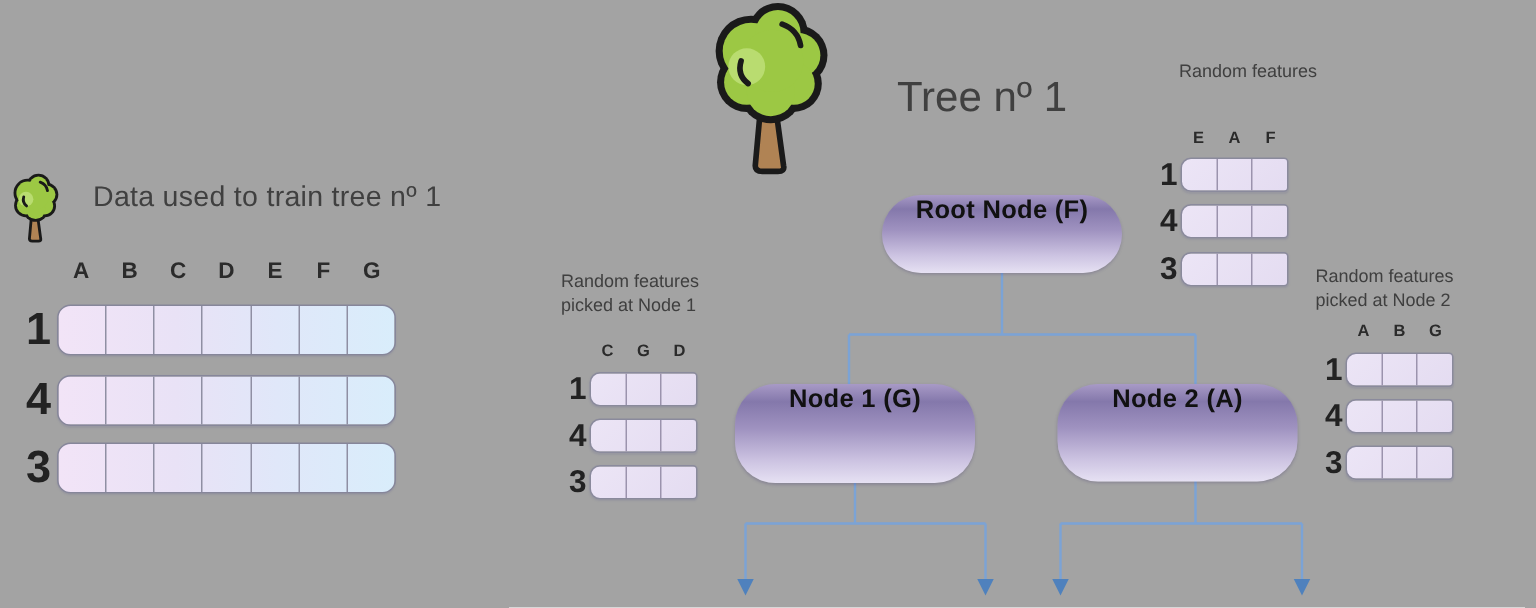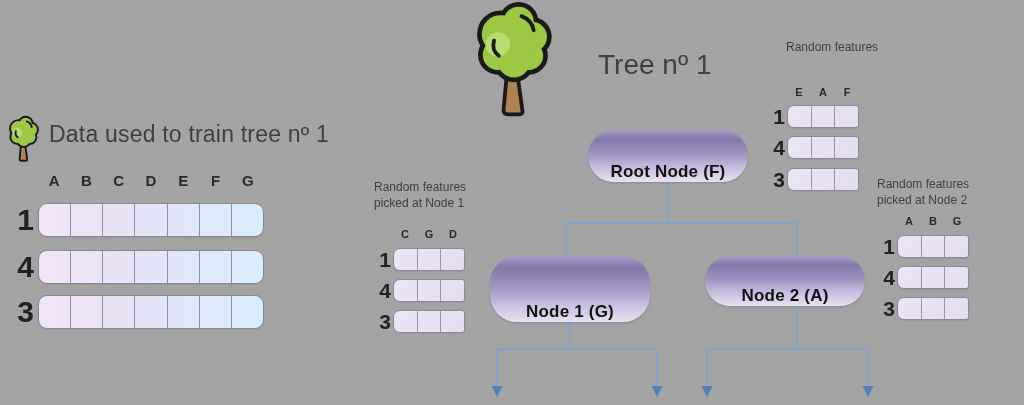--- a/index.html
+++ b/index.html
@@ -9,46 +9,46 @@
     --caption-text:#3f3f3f;
   }
   html,body{margin:0;padding:0;background:#ffffff;}
   body{font-family:"Liberation Sans", sans-serif;}
   .slide{
     position:relative;width:1024px;height:405px;background:#a3a3a3;overflow:hidden;
   }
   .abs{position:absolute;}
 
   
-  .left-title{left:49px;top:121px;font-size:23px;color:var(--title-text);letter-spacing:0.2px;}
+  .left-title{left:62px;top:121px;font-size:19px;color:var(--title-text);letter-spacing:0.2px;}
   .features-label{left:38px;top:155px;width:226px;text-align:center;font-size:12px;font-weight:700;color:var(--caption-text);}
   .col-headers{left:38px;top:172px;width:226px;display:flex;}
   .col-headers span{flex:1;text-align:center;font-size:15px;font-weight:700;color:#2b2b2b;}
   .lrow{display:flex;align-items:center;}
   .lrow-label{width:26px;text-align:right;padding-right:4px;font-size:30px;font-weight:600;color:#222222;line-height:34px;}
   .lbar{
     width:226px;height:34px;display:flex;
     border:1px solid #86869a;border-radius:9px;
     background:linear-gradient(to right,#f2e4f7 0%,#e9e2f6 35%,#e0e7f9 65%,#d9edfb 100%);
     box-sizing:border-box;box-shadow:0 1px 1px rgba(120,120,150,0.25);
   }
   .lbar .cell{flex:1;border-right:1px solid #8f8fa3;}
   .lbar .cell:last-child{border-right:none;}
 
   
   .tree-title{left:598px;top:49px;font-size:28px;color:var(--title-text);}
   .pill{
-    border-radius:27px;display:flex;align-items:flex-end;justify-content:center;
+    border-radius:27px;display:flex;align-items:flex-start;justify-content:center;
     background:linear-gradient(180deg,#a89ac6 0%,#8478ab 18%,#9f92c0 45%,#cdc4e2 78%,#e6e1f3 100%);
     color:#111111;font-size:17px;font-weight:600;letter-spacing:0.2px;
     box-shadow:0 1px 2px rgba(80,70,120,0.3);
   }
   .pill-root{left:588px;top:130px;width:160px;height:52px;}
   .pill-n1{left:490px;top:256px;width:160px;height:66px;}
-  .pill-n2{left:705px;top:256px;width:160px;height:50px;}
+  .pill-n2{left:705px;top:256px;width:160px;height:65px;}
 
   
   .caption{font-size:12px;color:var(--caption-text);line-height:1.35;}
   .caption span{display:block;}
   .cap-root{left:786px;top:39px;}
   .cap-n1{left:374px;top:179px;}
   .cap-n2{left:877px;top:176px;}
 
   
   .mini-headers{display:flex;width:72px;}

